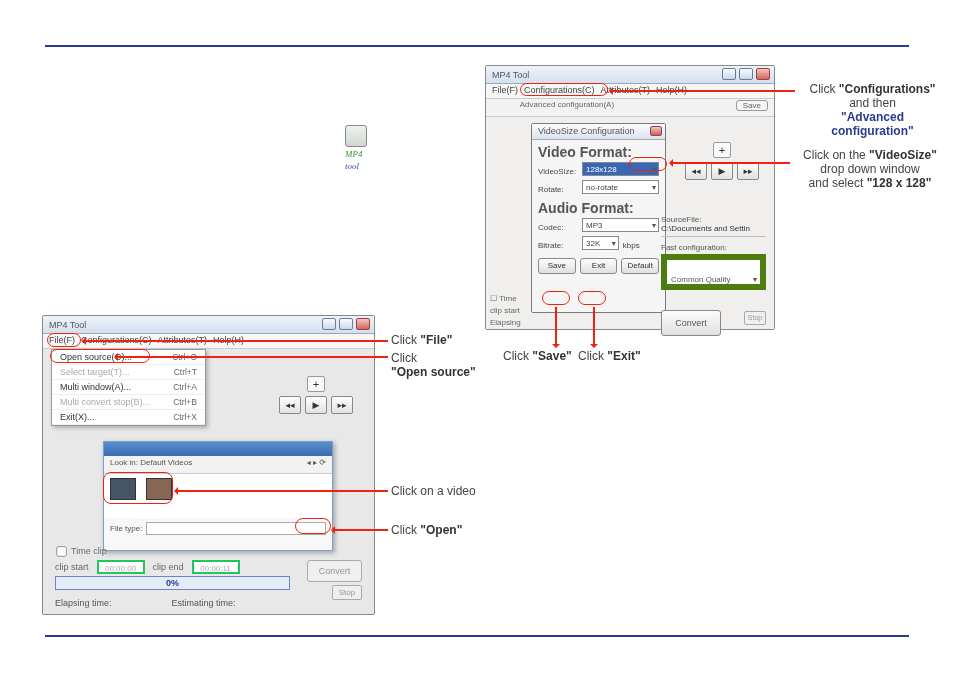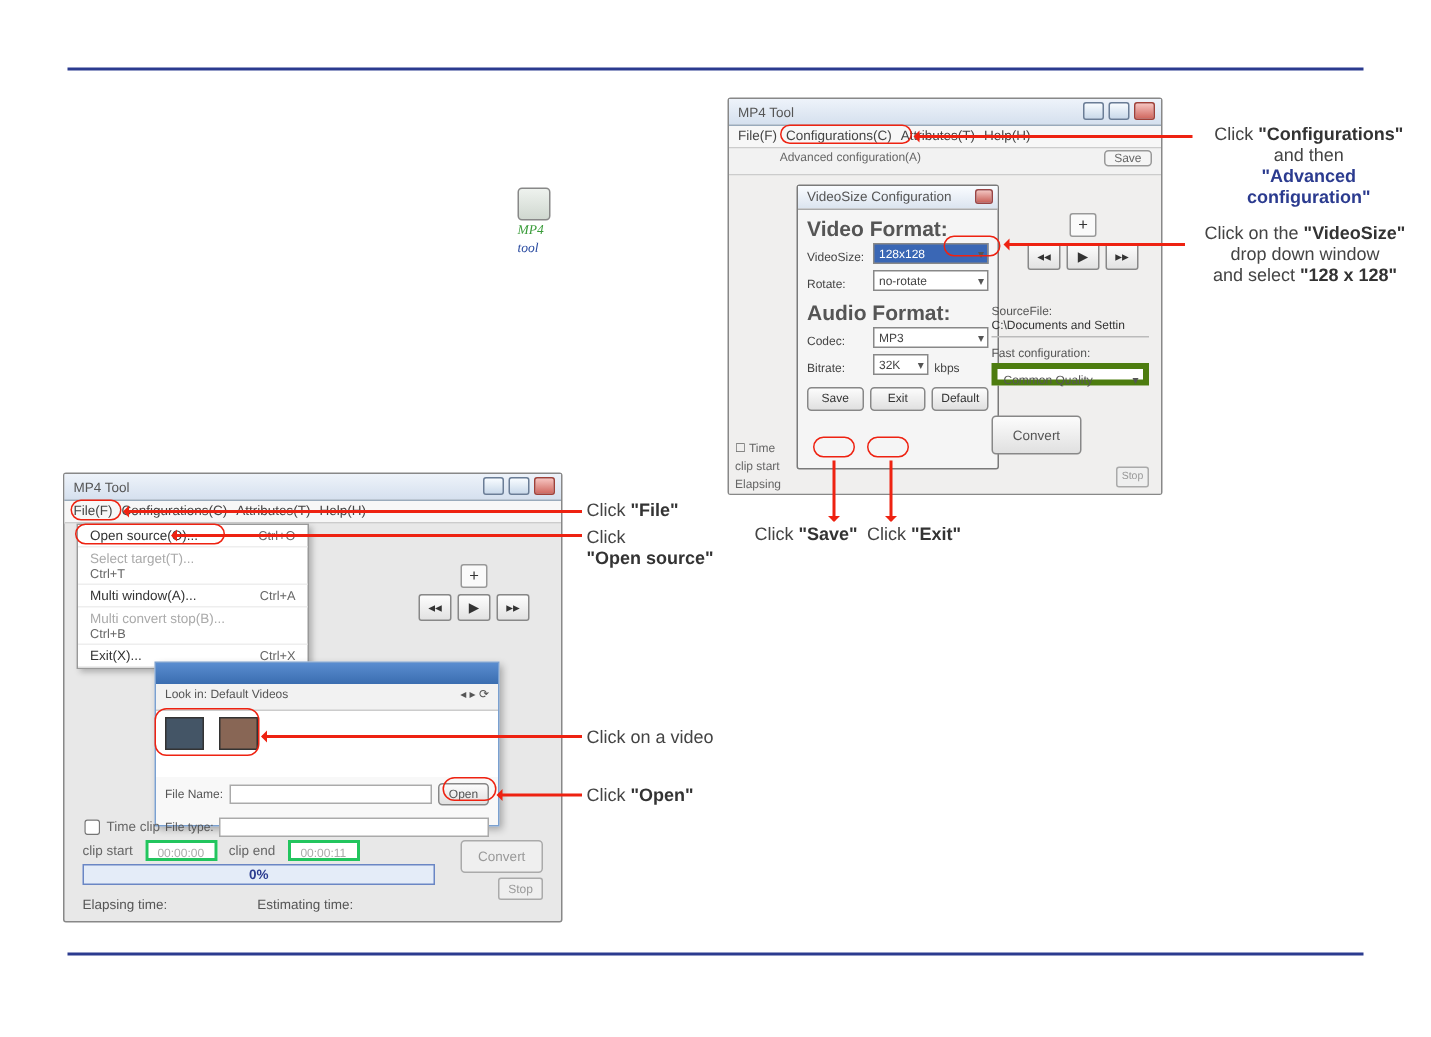--- a/index.html
+++ b/index.html
@@ -32,32 +32,32 @@
   .field-row .sel::after { content: '▾'; position: absolute; right: 2px; top: 0; font-size: 8px; color: #555; }
   .section-h { font-size: 14px; font-weight: bold; color: #555; padding: 4px 6px 0; }
   .dlg-btns { display: flex; gap: 4px; padding: 6px; }
   .dlg-btn { flex: 1; height: 16px; font-size: 8px; background: linear-gradient(#fcfcfc,#e0e0e0); border: 1px solid #888; border-radius: 3px; text-align: center; line-height: 14px; }
 
   .play-cluster { position: absolute; top: 25px; right: 10px; width: 84px; text-align: center; }
   .play-cluster .plus { width: 18px; height: 16px; margin: 0 auto 4px; border: 1px solid #999; background: #fafafa; border-radius: 2px; font-size: 11px; line-height: 14px; }
   .play-cluster .row { display: flex; gap: 4px; justify-content: center; }
   .play-cluster .pbtn { width: 22px; height: 18px; border: 1px solid #888; background: linear-gradient(#fdfdfd,#e2e2e2); border-radius: 2px; font-size: 9px; line-height: 16px; }
 
-  .right-panel { position: absolute; top: 80px; right: 8px; width: 105px; font-size: 8px; color: #555; }
+  .right-panel { position: absolute; top: 92px; right: 8px; width: 105px; font-size: 8px; color: #555; }
   .right-panel .lbl { margin-top: 6px; }
   .right-panel .val { height: 13px; border-bottom: 1px solid #bbb; color: #333; }
-  .right-panel .sel { height: 15px; border: 4px solid #4d7c0f; background: #fff; padding: 0 4px; margin-top: 2px; position: relative; line-height: 15px; }
+  .right-panel .sel { height: 15px; border: 6px solid #4d7c0f; background: #fff; padding: 12px 4px; margin-top: 2px; position: relative; line-height: 15px; }
   .right-panel .sel::after { content: '▾'; position: absolute; right: 3px; }
   .convert-btn { margin-top: 20px; height: 26px; width: 60px; border: 1px solid #888; background: linear-gradient(#fcfcfc,#e0e0e0); border-radius: 3px; text-align: center; line-height: 24px; font-size: 9px; }
 
   
   .shot-bottom { position: absolute; top: 315px; left: 42px; width: 333px; height: 300px; background: #e8e8e8; border: 1px solid #888; border-radius: 2px; }
   .drop-menu { position: absolute; top: 33px; left: 8px; width: 155px; background: #fff; border: 1px solid #999; box-shadow: 2px 2px 4px rgba(0,0,0,.25); }
   .drop-menu .mi { display: flex; justify-content: space-between; padding: 2px 8px; font-size: 9px; color: #333; border-bottom: 1px solid #eee; }
-  .drop-menu .mi.dim { color: #aaa; flex-direction: column; }
+  .drop-menu .mi.dim { color: #aaa; }
   .drop-menu .mi .sc { color: #666; font-size: 8.5px; }
 
   .play-cluster2 { position: absolute; top: 60px; right: 16px; width: 84px; text-align: center; }
   .play-cluster2 .plus { width: 18px; height: 16px; margin: 0 auto 4px; border: 1px solid #999; background: #fafafa; border-radius: 2px; font-size: 11px; line-height: 14px; }
   .play-cluster2 .row { display: flex; gap: 4px; justify-content: center; }
   .play-cluster2 .pbtn { width: 22px; height: 18px; border: 1px solid #888; background: linear-gradient(#fdfdfd,#e2e2e2); border-radius: 2px; font-size: 9px; line-height: 16px; }
 
   .file-dialog { position: absolute; top: 125px; left: 60px; width: 230px; height: 110px; background: #f8f8f8; border: 1px solid #7aa0d0; box-shadow: 2px 2px 5px rgba(0,0,0,.3); }
   .file-dialog .fd-title { height: 14px; background: linear-gradient(#5a8dd0,#3a6db0); }
   .file-dialog .fd-toolbar { height: 18px; background: #f2f2f2; border-bottom: 1px solid #ccc; font-size: 8px; padding: 2px 6px; color: #555; display: flex; justify-content: space-between; }
@@ -239,25 +239,20 @@
     <div class="fd-title"></div>
     <div class="fd-toolbar">
       <span><span>Look in:</span> <span>Default Videos</span></span>
       <span>◂ ▸ ⟳</span>
     </div>
     <div class="fd-body">
       <div class="vid-thumb"></div>
       <div class="vid-thumb" style="background:#865"></div>
     </div>
     <div class="fd-foot">
-      <span>File Name:</span>
-      <input value="" style="">
-      <div class="btn">Open</div>
-    </div>
-    <div class="fd-foot">
       <span>File type:</span>
       <input style="">
     </div>
   </div>
 
 
   <div class="timeclip" style="bottom:56px"><input type="checkbox" style=""><span>Time clip</span></div>
   <div class="cliprow">
     <span>clip start</span>
     <span class="tbox">00:00:00</span>

